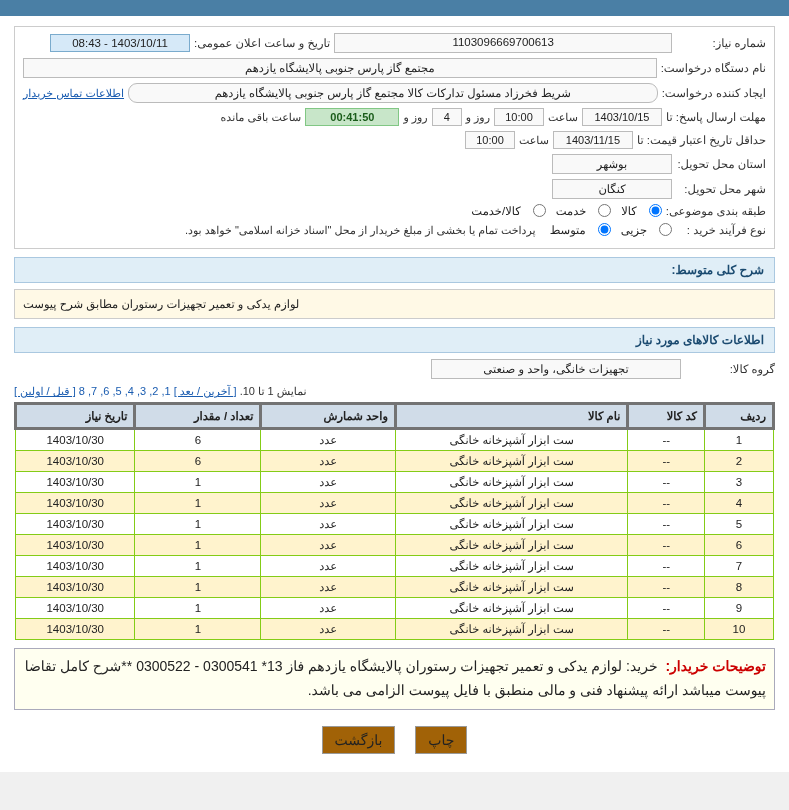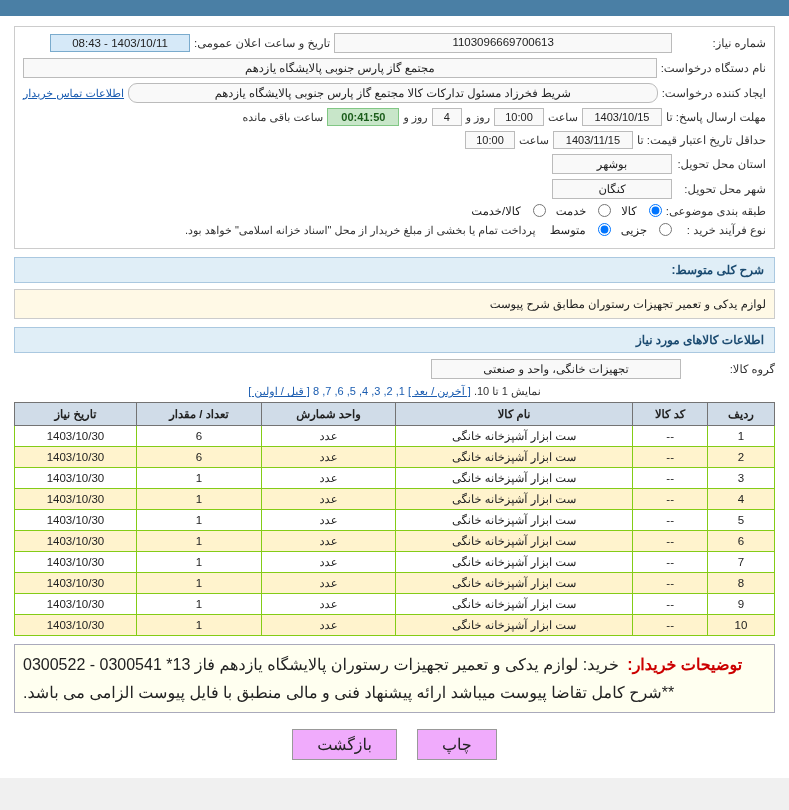--- a/index.html
+++ b/index.html
@@ -79,21 +79,21 @@
     .small-box {
       border: 1px solid #bbb;
       background: #f9f9f9;
       padding: 2px 4px;
       font-size: 11px;
       text-align: center;
     }
     .green-box {
       background: #c8e6c9;
       border: 1px solid #81c784;
-      padding: 2px 13px;
+      padding: 2px 24px;
       font-size: 11px;
       text-align: center;
       color: #1a5c1a;
       font-weight: bold;
     }
     .link-text {
       color: #1a5cb0;
       text-decoration: underline;
       cursor: pointer;
       font-size: 11px;
@@ -120,89 +120,89 @@
       margin-bottom: 6px;
       text-align: right;
     }
     .note-box {
       border: 1px solid #ccc;
       background: #fff9e6;
       padding: 5px 8px;
       font-size: 11.5px;
       line-height: 1.6;
       margin-bottom: 8px;
-      text-align: right;
+      text-align: left;
     }
     .table-section {
       margin-bottom: 8px;
     }
     .table-nav {
       font-size: 11px;
       color: #333;
       margin-bottom: 4px;
-      text-align: center;
+      text-align: left;
       direction: rtl;
     }
     .table-nav a {
       color: #1a5cb0;
       text-decoration: underline;
       cursor: pointer;
     }
     table {
       width: 100%;
       border-collapse: collapse;
       font-size: 11.5px;
     }
     table th {
       background: #d0dce8;
-      border: 1px solid #737373;
+      border: 3px solid #737373;
       padding: 4px 6px;
-      text-align: center;
+      text-align: right;
       font-weight: bold;
     }
     table td {
       border: 1px solid #84cc16;
       padding: 3px 6px;
       text-align: center;
     }
     table tr:nth-child(even) td {
       background: #f5f8fc;
     }
     table tr:nth-child(odd) td {
       background: #fff;
     }
     table tr.highlight td {
       background: #fff3cd;
     }
     .buyer-notes {
       border: 1px solid #aab;
       padding: 6px 8px;
       background: #fffff0;
-      font-size: 16px;
+      font-size: 14px;
       line-height: 1.7;
       margin-bottom: 8px;
       direction: rtl;
-      text-align: left;
+      text-align: right;
     }
     .buyer-notes-label {
       font-weight: bold;
       color: #c00;
       margin-left: 4px;
     }
     .buttons-row {
       display: flex;
       justify-content: center;
       gap: 20px;
       padding: 8px 0;
     }
     .btn {
-      background: #f0abfc;
+      background: #a16207;
       border: 1px solid #999;
-      padding: 5px 24px;
-      font-size: 16px;
+      padding: 5px 12px;
+      font-size: 14px;
       cursor: pointer;
       font-family: Tahoma, Arial, sans-serif;
       color: #222;
     }
   </style>
 </head>
 <body>
 
 <div class="main-container">
 

